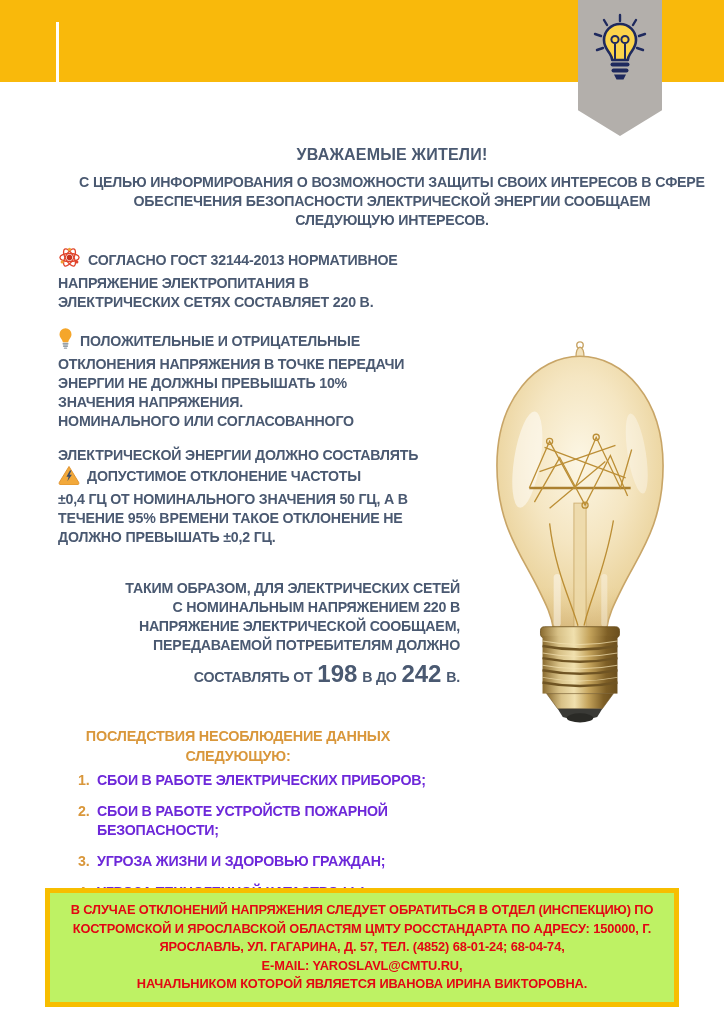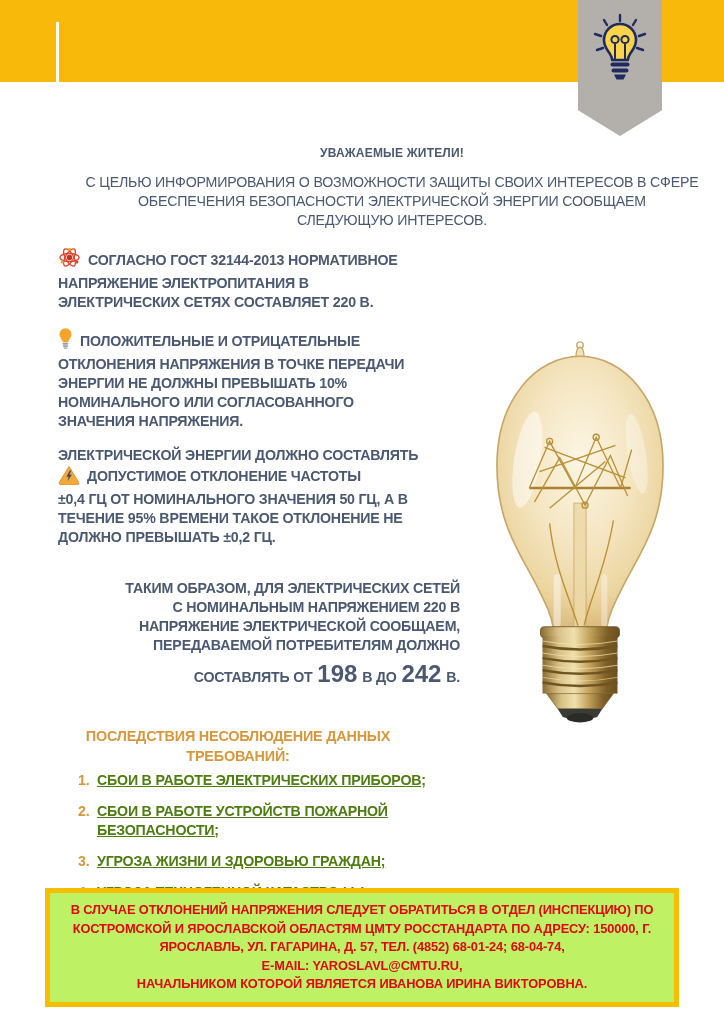--- a/index.html
+++ b/index.html
@@ -23,26 +23,26 @@
   .ribbon {
     position:absolute; left:578px; top:0; width:84px; height:136px;
     background:#B3AFAB;
     clip-path:polygon(0 0, 100% 0, 100% 81%, 50% 100%, 0 81%);
     display:flex; align-items:center; justify-content:center;
     padding-bottom:34px;
   }
   
   .title {
     position:absolute; top:146px; left:60px; width:664px;
-    text-align:center; font-size:12px; font-weight:700;
+    text-align:center; font-size:16px; font-weight:700;
     color:#4A5971; letter-spacing:.2px;
   }
   .subtitle {
     position:absolute; top:173px; left:60px; width:664px;
-    text-align:center; font-size:14.2px; font-weight:400;
+    text-align:center; font-size:14.2px; font-weight:700;
     color:#4A5971; line-height:19px; letter-spacing:-.2px;
   }
   
   .left-col {
     position:absolute; left:58px; top:246px; width:402px;
     color:#4A5971; font-weight:700; font-size:14.2px;
     line-height:19px; letter-spacing:-.2px;
   }
   .para { margin-bottom:15px; }
   .para .line, .subtitle .line, .center-line { white-space:nowrap; }
@@ -56,21 +56,21 @@
     margin-top:4px; line-height:30px; white-space:nowrap;
   }
   .big-num { font-size:24px; margin:0 1px; letter-spacing:0; }
   .cons-heading {
     margin:34px 0 5px 10px; width:340px; text-align:center;
     color:#D9973B; font-size:14.4px; line-height:20px;
   }
   .cons-list { margin-left:20px; }
   .cons-item { display:flex; margin-bottom:12px; }
   .cons-item .num { color:#D9973B; width:19px; flex:0 0 19px; }
-  .cons-item .txt { color:#4d7c0f; max-width:358px;text-decoration:underline; }
+  .cons-item .txt { color:#6d28d9; max-width:358px; }
   
   .bulb-photo {
     position:absolute; left:452px; top:336px; width:256px; height:390px;
   }
   
   .contact-box {
     position:absolute; left:45px; top:888px; width:634px; height:119px;
     border:5px solid #F7BE00; background:#bef264;
     display:flex; flex-direction:column; justify-content:center;
     text-align:center; color:#E30613;
@@ -150,22 +150,22 @@
         <svg width="15" height="23" viewBox="0 0 16 24">
           <path d="M8,1 a6.4,6.4 0 0 1 6.4,6.4 c0,2.7 -1.4,4.1 -2.5,5.8 c-0.6,0.9 -0.9,1.8 -1,2.8 H5.1 c-0.1,-1 -0.4,-1.9 -1,-2.8 C3,11.5 1.6,10.1 1.6,7.4 A6.4,6.4 0 0 1 8,1 Z" fill="#F5A62A"></path>
           <rect x="4.8" y="16.6" width="6.4" height="2" rx="1" fill="#96A0A8"></rect>
           <rect x="5.2" y="19.2" width="5.6" height="1.8" rx="0.9" fill="#96A0A8"></rect>
           <rect x="6.2" y="21.5" width="3.6" height="1.5" rx="0.7" fill="#96A0A8"></rect>
         </svg>
       </span><span>ПОЛОЖИТЕЛЬНЫЕ И ОТРИЦАТЕЛЬНЫЕ</span>
     </div>
     <div class="line">ОТКЛОНЕНИЯ НАПРЯЖЕНИЯ В ТОЧКЕ ПЕРЕДАЧИ</div>
     <div class="line">ЭНЕРГИИ НЕ ДОЛЖНЫ ПРЕВЫШАТЬ 10%</div>
+    <div class="line">ЗНАЧЕНИЯ НАПРЯЖЕНИЯ.</div>
     <div class="line">НОМИНАЛЬНОГО ИЛИ СОГЛАСОВАННОГО</div>
-    <div class="line">ЗНАЧЕНИЯ НАПРЯЖЕНИЯ.</div>
   </div>
 
   <div class="para">
     <div class="line">ЭЛЕКТРИЧЕСКОЙ ЭНЕРГИИ ДОЛЖНО СОСТАВЛЯТЬ</div>
     <div class="line">
       <span class="inline-icon">
         <svg width="22" height="20" viewBox="0 0 24 22">
           <path d="M12,1.6 L22.6,19 a2,2 0 0 1 -1.7,3 H3.1 a2,2 0 0 1 -1.7,-3 Z" fill="#F2A93B" stroke="#DD8E2A" stroke-width="1" stroke-linejoin="round"></path>
           <polygon points="13,6 9.2,13 11.6,13 10.2,18 15.2,10.6 12.6,10.6 14.6,6" fill="#3C4C68"></polygon>
         </svg>
@@ -185,21 +185,21 @@
       <span>СОСТАВЛЯТЬ ОТ</span>
       <span class="big-num">198</span>
       <span>В ДО</span>
       <span class="big-num">242</span>
       <span>В.</span>
     </div>
   </div>
 
   <div class="cons-heading">
     <div class="center-line">ПОСЛЕДСТВИЯ НЕСОБЛЮДЕНИЕ ДАННЫХ</div>
-    <div class="center-line">ТРЕБОВАНИЙ:</div>
+    <div class="center-line">СЛЕДУЮЩУЮ:</div>
   </div>
 
   <div class="cons-list">
     <div class="cons-item">
       <span class="num">1.</span>
       <span class="txt">СБОИ В РАБОТЕ ЭЛЕКТРИЧЕСКИХ ПРИБОРОВ;</span>
     </div>
     <div class="cons-item">
       <span class="num">2.</span>
       <span class="txt">СБОИ В РАБОТЕ УСТРОЙСТВ ПОЖАРНОЙ БЕЗОПАСНОСТИ;</span>

